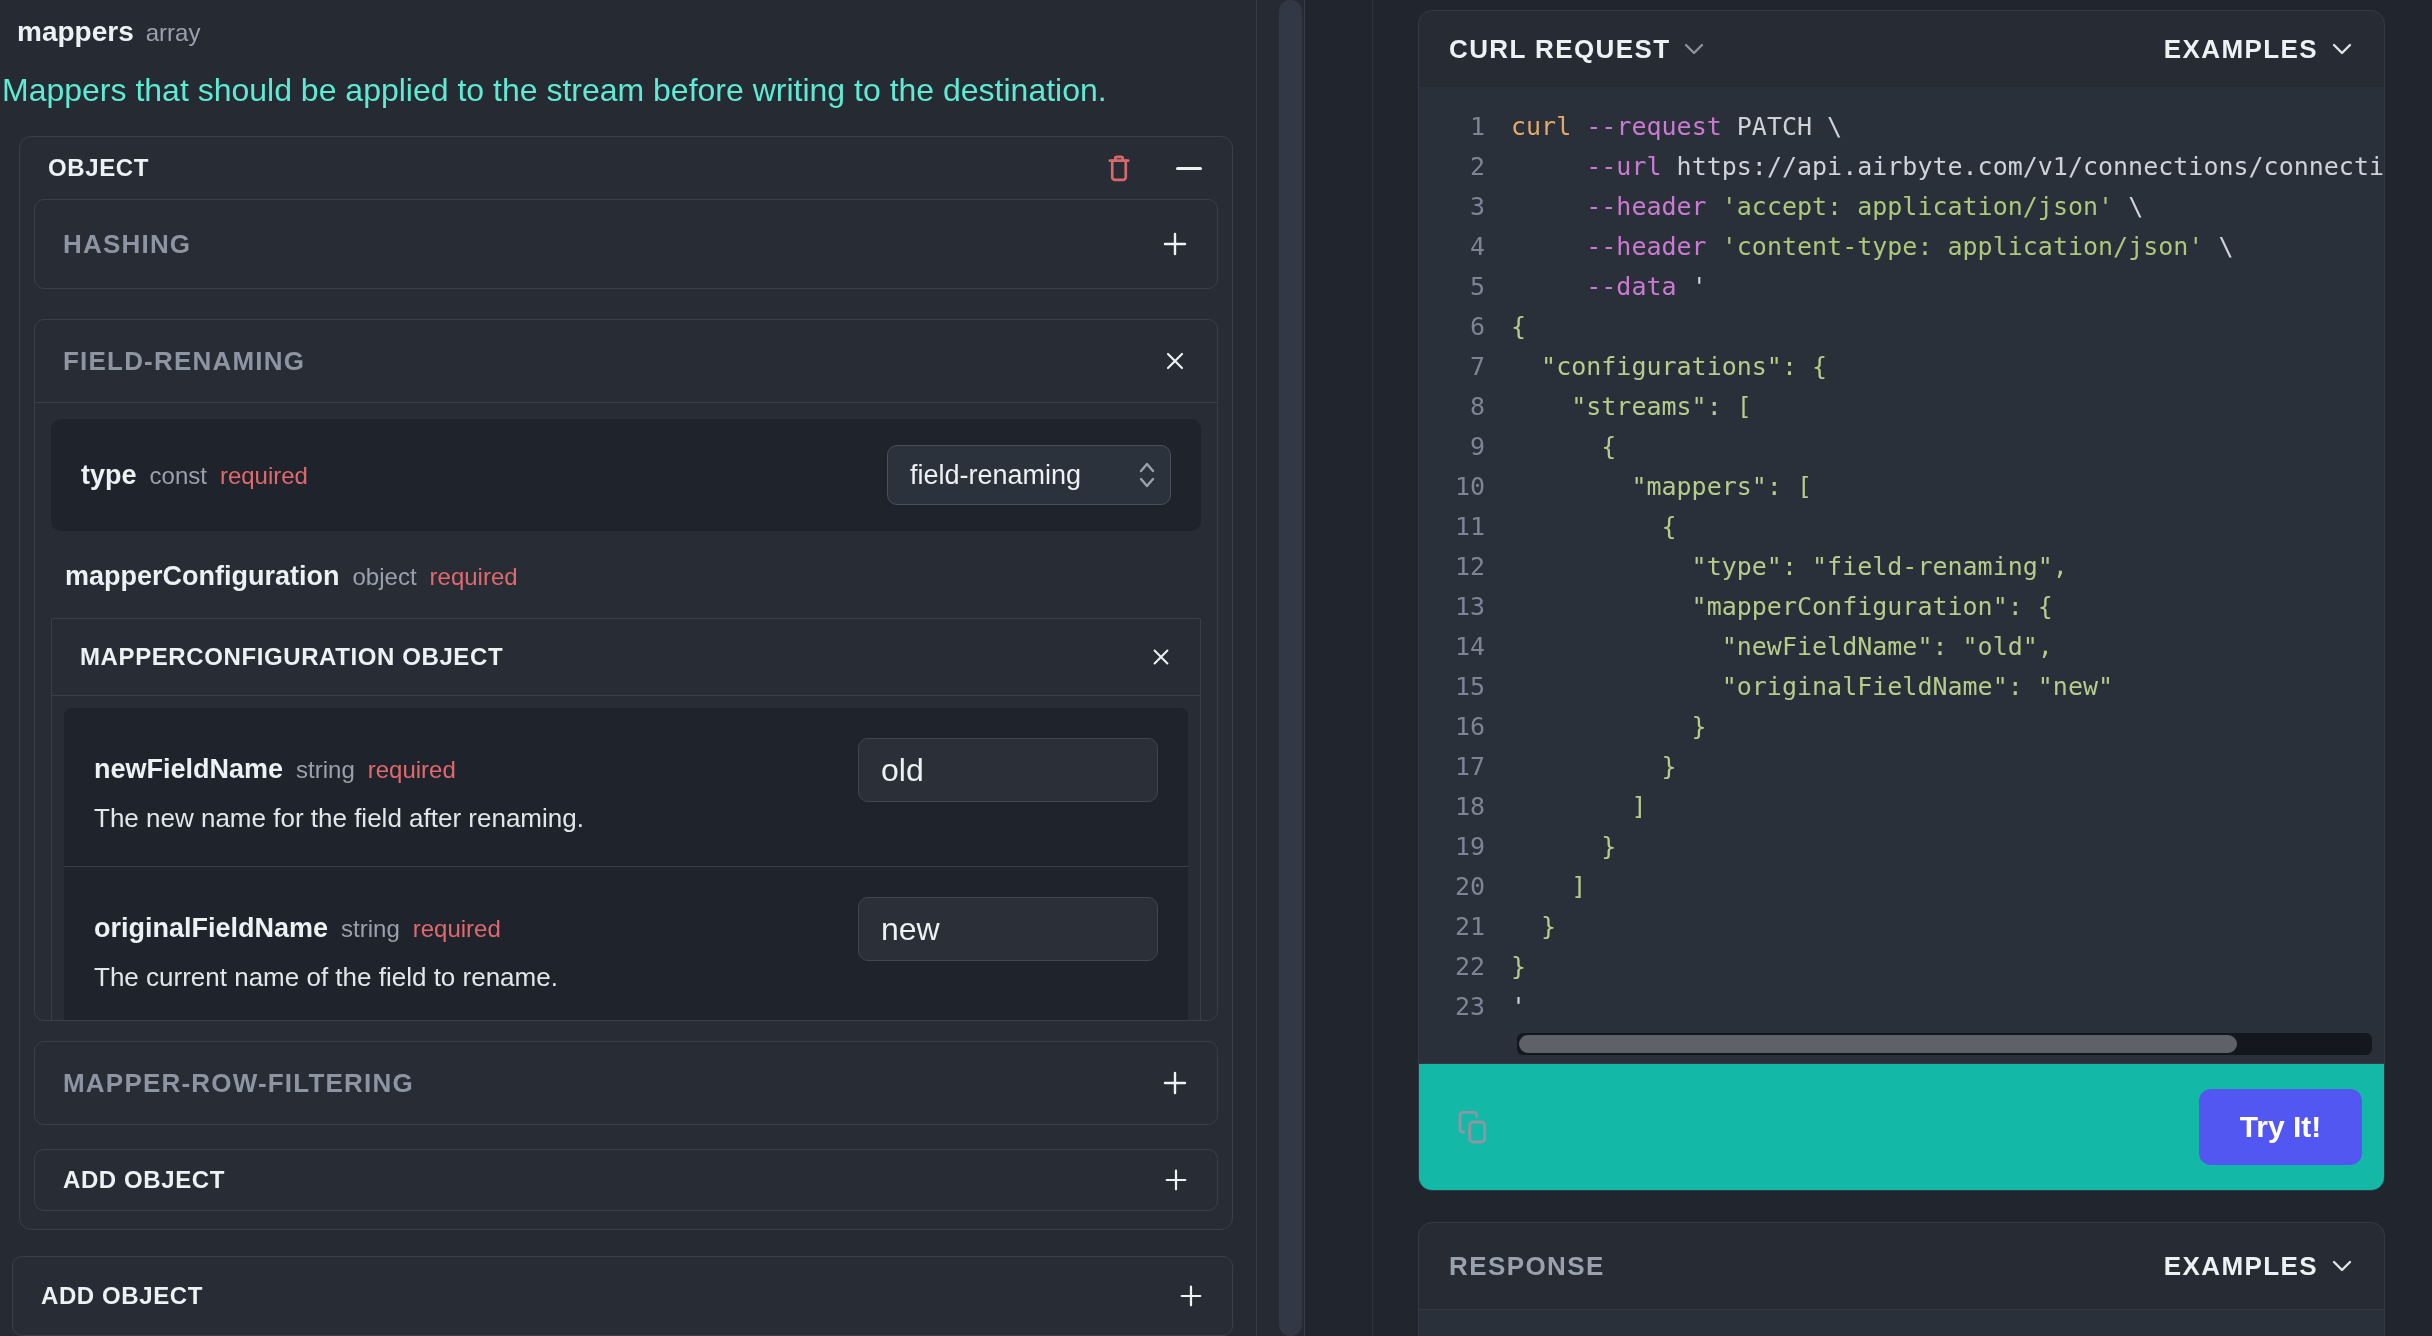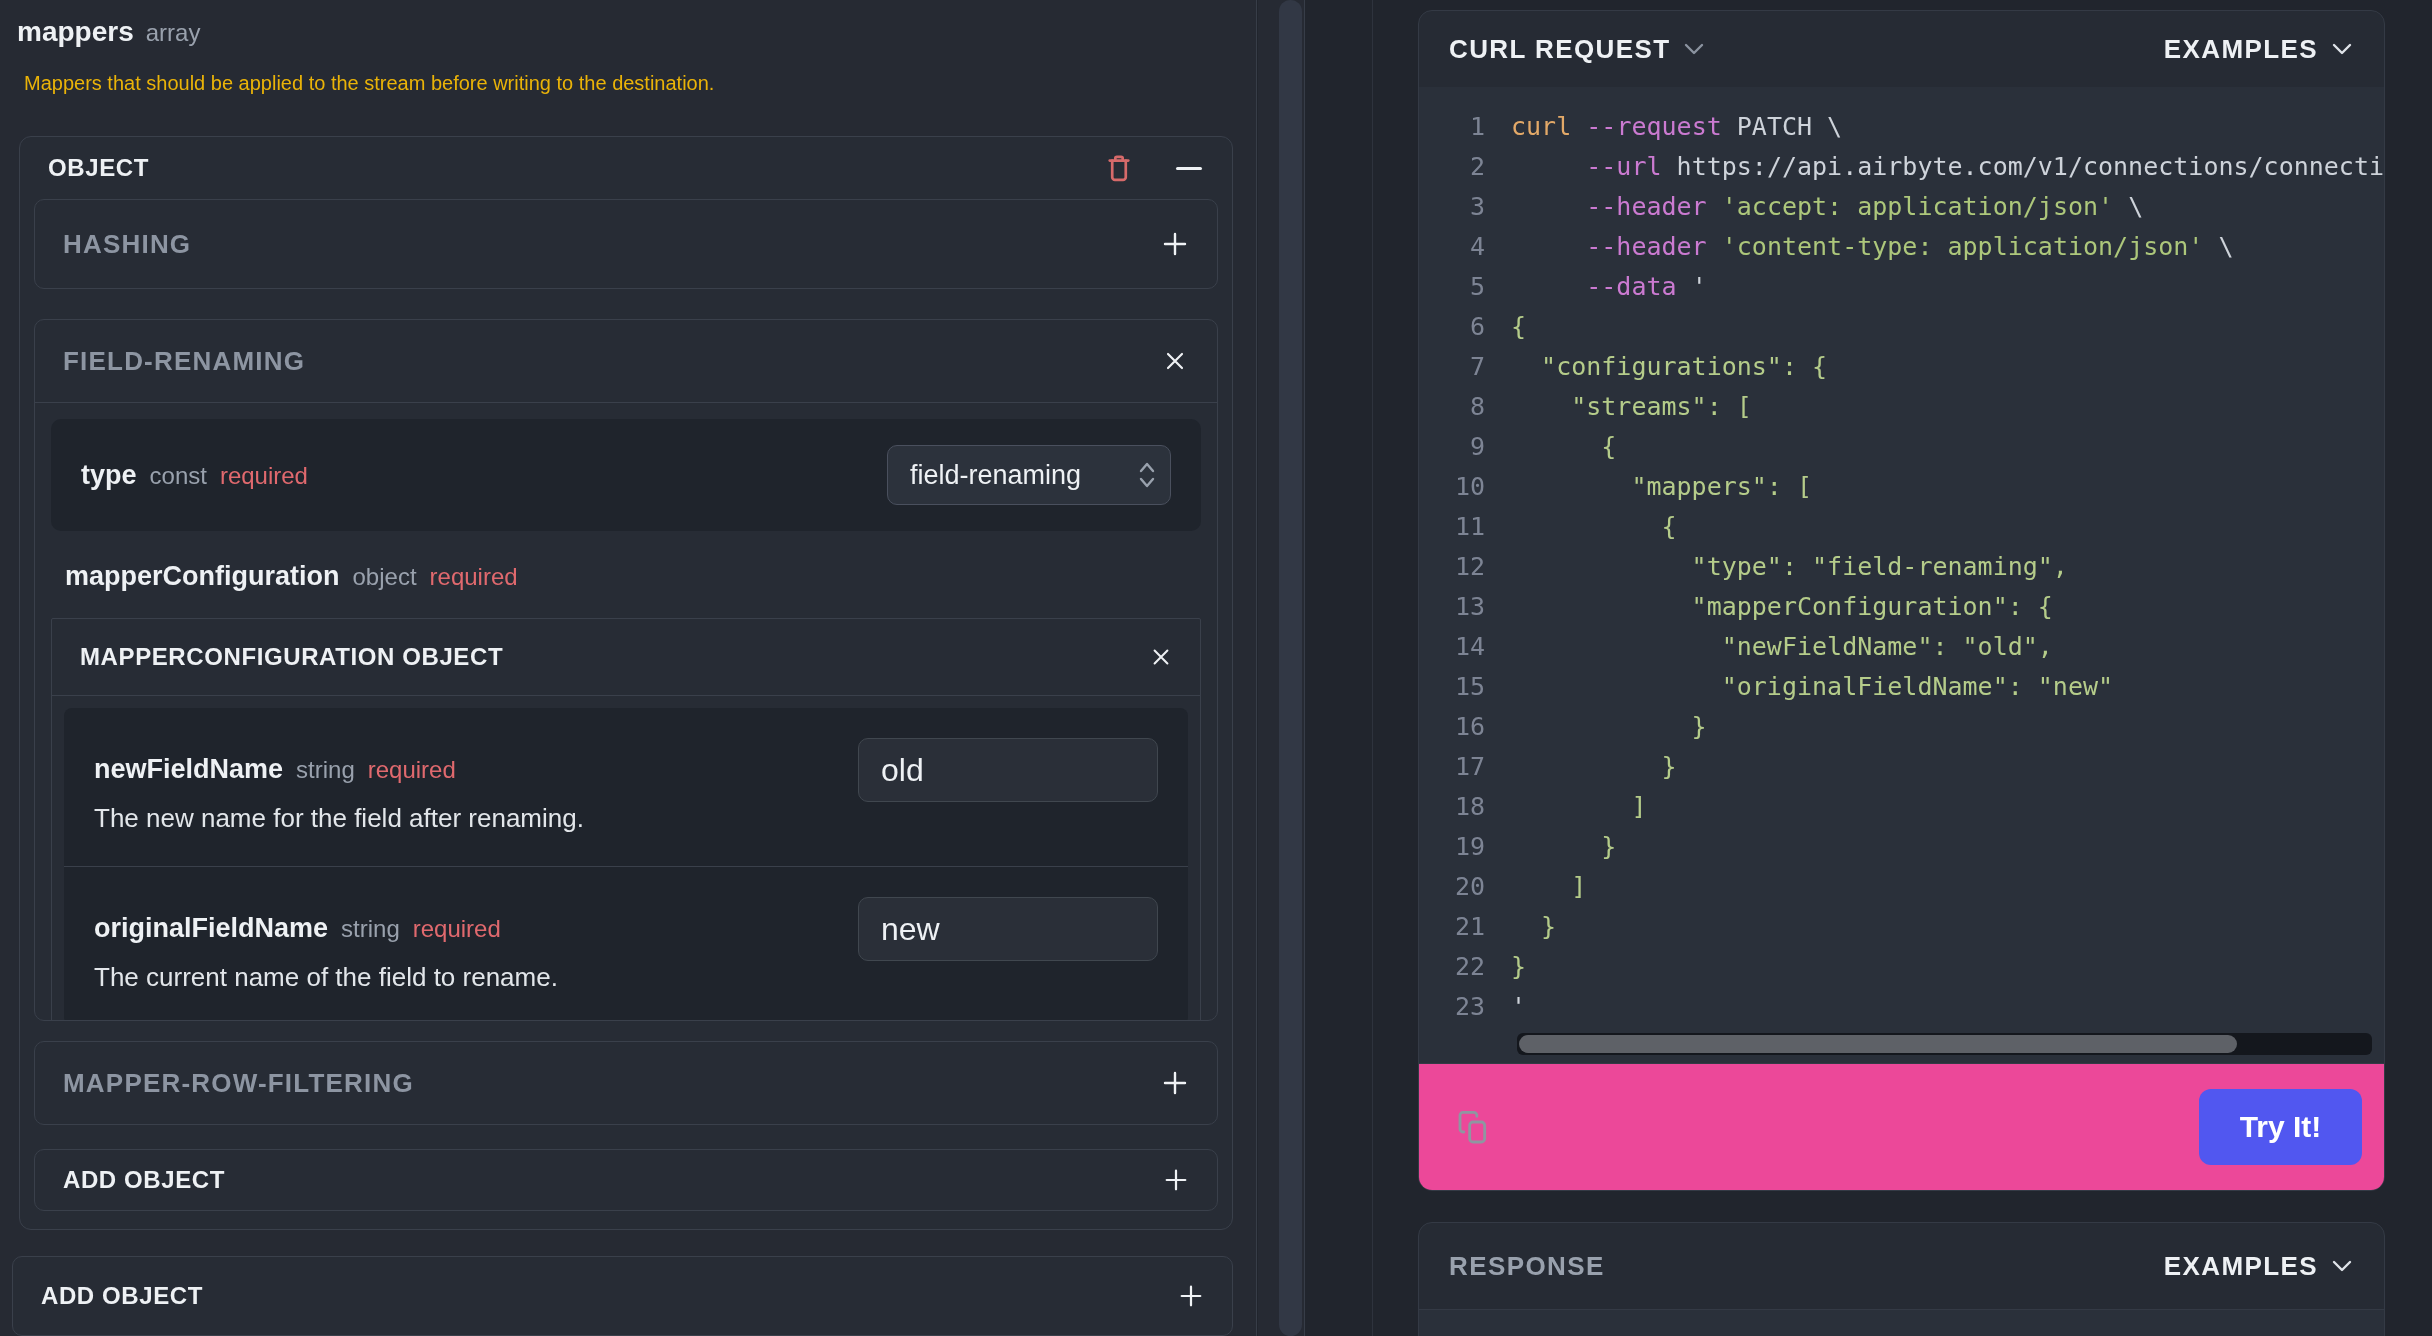--- a/index.html
+++ b/index.html
@@ -12,21 +12,21 @@
   .screen{position:relative;width:2432px;height:1336px;}
 
   
   .left-col{
     position:absolute;left:0;top:0;width:1257px;height:100%;
     background:#262a33;border-right:1px solid #373d48;box-sizing:border-box;
   }
   .prop-title{position:absolute;left:17px;top:16px;display:flex;align-items:baseline;gap:12px;}
   .prop-name{font-size:28px;font-weight:bold;color:#eef1f4;}
   .prop-kind{font-size:24px;color:#99a1ad;}
-  .prop-desc{position:absolute;left:24px;top:72px;margin:0;font-size:20px;color:#eab308;}
+  .prop-desc{position:absolute;left:2px;top:72px;margin:0;font-size:32px;color:#5eead4;}
 
   .panel{background:#272c35;border:1px solid #3a404b;border-radius:12px;box-sizing:border-box;}
   .object-panel{position:absolute;left:19px;top:136px;width:1214px;height:1094px;overflow:hidden;}
   .panel-head{height:62px;display:flex;align-items:center;justify-content:space-between;padding:0 30px 0 28px;}
   .panel-head-title{font-size:24px;font-weight:bold;color:#eef1f4;letter-spacing:.6px;}
   .head-actions{display:flex;align-items:center;gap:42px;}
   .minus-bar{width:26px;height:3px;background:#eef1f4;border-radius:2px;}
   .icon-btn{display:flex;align-items:center;justify-content:center;cursor:pointer;background:none;border:none;padding:0;}
 
   .sub{margin:0 14px;border:1px solid #3a404b;border-radius:10px;box-sizing:border-box;background:#272c35;}
@@ -91,21 +91,21 @@
   .lc{padding-left:26px;}
   .tk-cmd{color:#e3a968;}
   .tk-fl{color:#cb7ad1;}
   .tk-pl{color:#ced3da;}
   .tk-st{color:#adc77b;}
   .tk-js{color:#b5cc8a;}
   .h-track{position:absolute;left:98px;right:12px;bottom:8px;height:22px;background:#14171d;border-radius:6px;}
   .h-thumb{position:absolute;left:2px;top:2px;height:18px;width:84%;background:#5e6167;border-radius:9px;cursor:pointer;}
 
   .cp-foot{flex:0 0 126px;border-top:1px solid #343a45;display:flex;align-items:center;justify-content:space-between;
-    padding:0 22px 0 34px;background:#ec4899;}
+    padding:0 22px 0 34px;background:#14b8a6;}
   .try-btn{width:163px;height:76px;background:#5157f0;border:none;border-radius:12px;
     color:#ffffff;font-size:30px;font-weight:bold;font-family:"Liberation Sans",sans-serif;cursor:pointer;}
 
   .response-panel{position:absolute;left:1418px;top:1222px;width:967px;height:130px;
     background:#262b34;border:1px solid #343a45;border-radius:14px;overflow:hidden;box-sizing:border-box;}
   .rp-head{height:86px;display:flex;align-items:center;justify-content:space-between;padding:0 32px 0 30px;border-bottom:1px solid #343a45;}
   .rp-title{font-size:26px;font-weight:bold;color:#99a1ad;letter-spacing:1.4px;}
   .rp-body{height:44px;background:#2a303a;}
 </style>
 </head>

